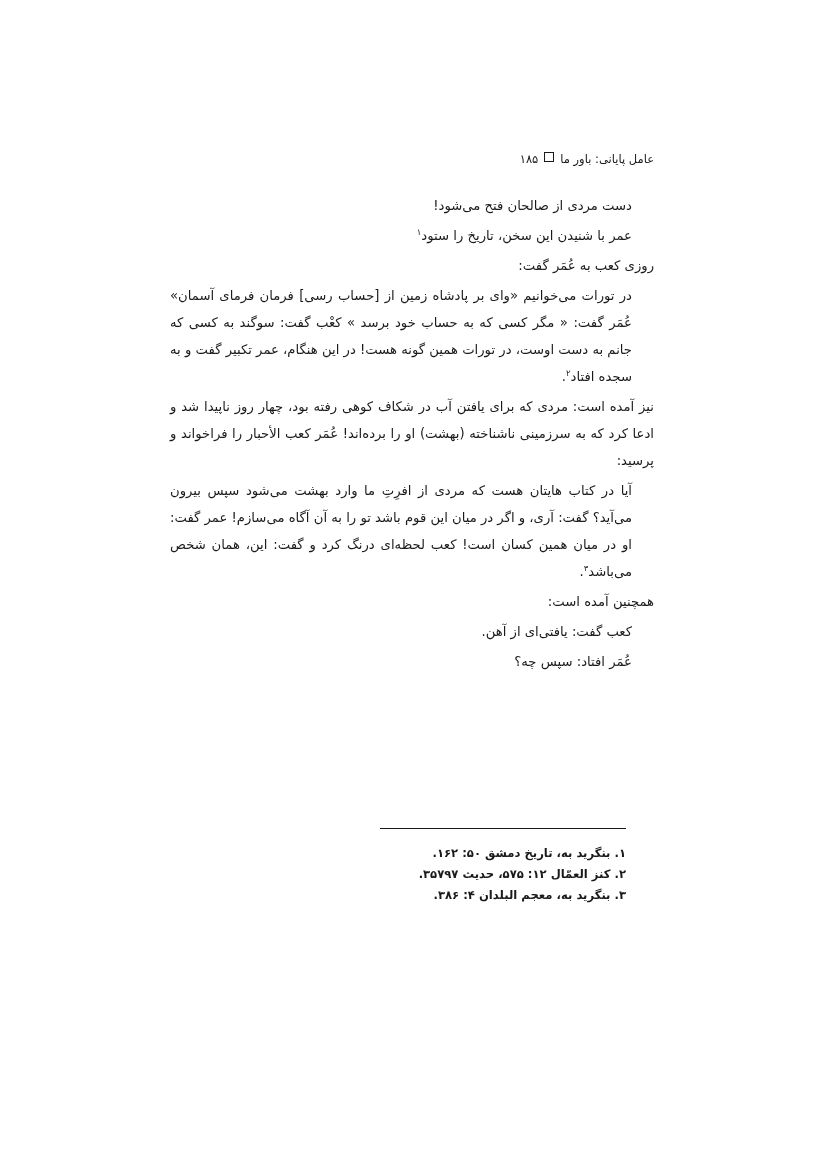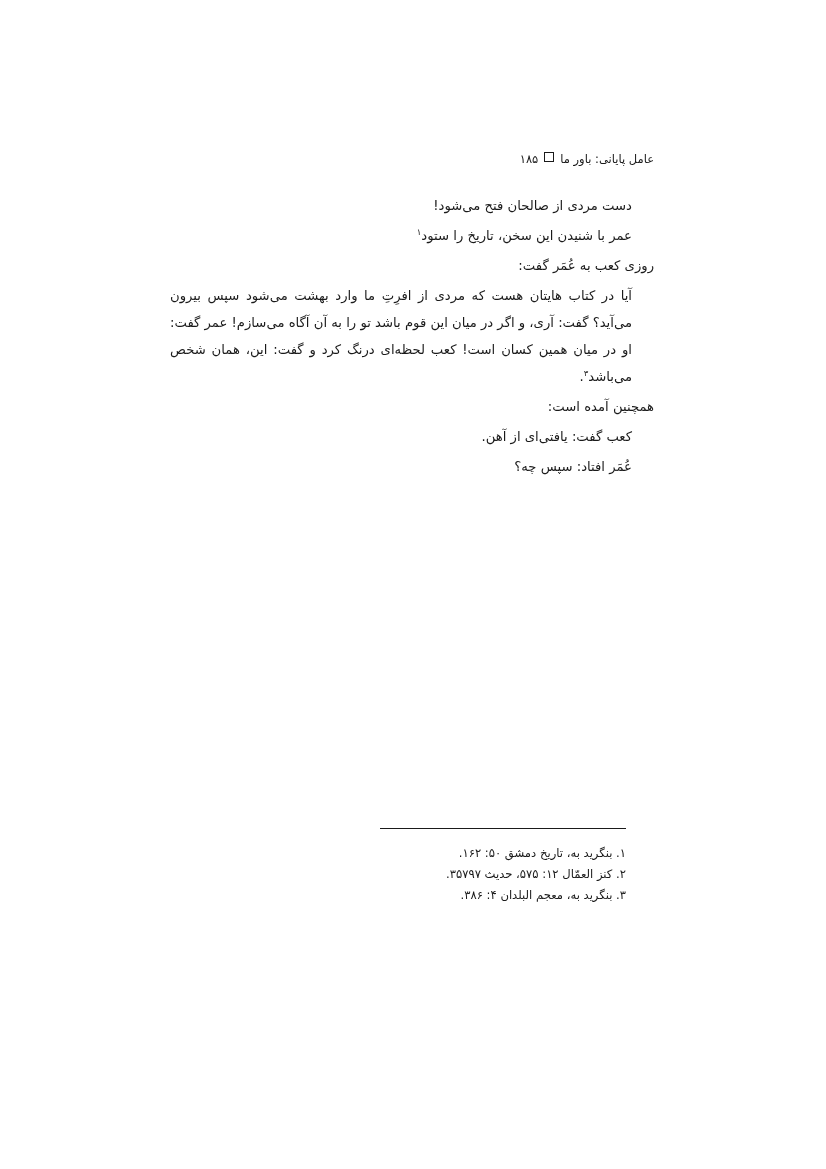--- a/index.html
+++ b/index.html
@@ -79,20 +79,21 @@
   }
   .footnotes {
     position: absolute;
     top: 843px;
     right: 200px;
     width: 450px;
     direction: rtl;
     text-align: right;
     font-size: 11.6px;
     line-height: 21px;
+    font-weight: bold;
   }
   .footnotes div {
     white-space: nowrap;
   }
 </style>
 </head>
 <body>
 
 <div class="page">
 
@@ -101,21 +102,23 @@
     <div class="header-line">
       <span>عامل پایانی: باور ما</span><span class="sq"></span><span>۱۸۵</span>
     </div>
 
     <p class="blk indent-narrow"><span>دست مردی از صالحان فتح می‌شود!</span></p>
 
     <p class="blk indent-narrow"><span>عمر با شنیدن این سخن، تاریخ را ستود</span><sup>۱</sup></p>
 
     <p class="blk"><span>روزی کعب به عُمَر گفت:</span></p>
 
+    <p class="blk just-narrow"><span>در تورات می‌خوانیم «وای بر پادشاه زمین از [حساب رسی] فرمان فرمای آسمان» عُمَر گفت: « مگر کسی که به حساب خود برسد » کعْب گفت: سوگند به کسی که جانم به دست اوست، در تورات همین گونه هست! در این هنگام، عمر تکبیر گفت و به سجده افتاد</span><sup>۲</sup>.</p>
 
+    <p class="blk just"><span>نیز آمده است: مردی که برای یافتن آب در شکاف کوهی رفته بود، چهار روز ناپیدا شد و ادعا کرد که به سرزمینی ناشناخته (بهشت) او را برده‌اند! عُمَر کعب الأحبار را فراخواند و پرسید:</span></p>
 
     <p class="blk just-narrow"><span>آیا در کتاب هایتان هست که مردی از افرِتِ ما وارد بهشت می‌شود سپس بیرون می‌آید؟ گفت: آری، و اگر در میان این قوم باشد تو را به آن آگاه می‌سازم! عمر گفت: او در میان همین کسان است! کعب لحظه‌ای درنگ کرد و گفت: این، همان شخص می‌باشد</span><sup>۳</sup>.</p>
 
     <p class="blk"><span>همچنین آمده است:</span></p>
 
 
     <p class="blk indent-narrow"><span>کعب گفت: یافتی‌ای از آهن.</span></p>
 
     <p class="blk indent-narrow"><span>عُمَر افتاد: سپس چه؟</span></p>
 

